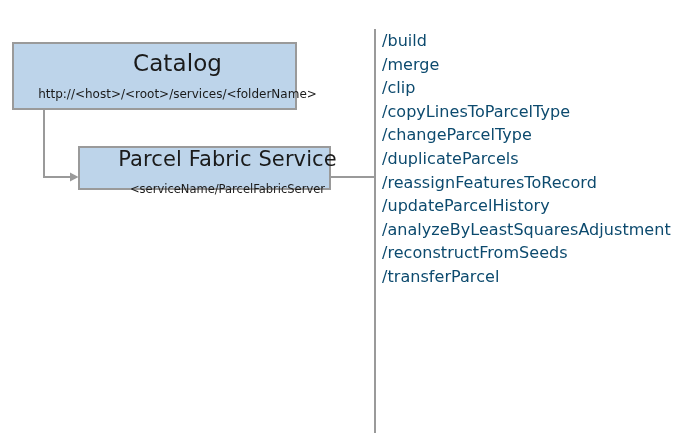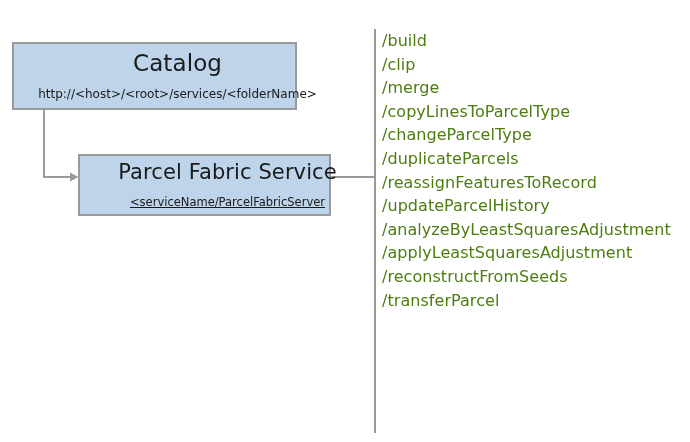--- a/index.html
+++ b/index.html
@@ -41,23 +41,24 @@
 
   #catalog-node {
     left: 12px;
     top: 42px;
     width: 285px;
     height: 68px;
   }
 
   #parcel-node {
     left: 78px;
-    top: 154px;
+    top: 146px;
     width: 253px;
-    height: 62px;
+    height: 44px;
+    justify-content: space-between;
   }
 
   .node-title {
     font-size: 23px;
     font-weight: 400;
     line-height: 1.05;
     letter-spacing: 0.1px;
     white-space: nowrap;
   }
   #parcel-node .node-title {
@@ -67,21 +68,20 @@
   .node-subtitle {
     font-size: 12px;
     font-weight: 400;
     line-height: 1.1;
     margin-top: 13px;
     white-space: nowrap;
     color: #1a1a1a;
   }
   #parcel-node .node-subtitle {
     font-size: 11.5px;
-    text-decoration: underline;
   }
 
   
   #connectors {
     position: absolute;
     left: 0;
     top: 0;
     width: 690px;
     height: 442px;
     pointer-events: none;
@@ -94,21 +94,21 @@
     top: 29px;
     height: 404px;
     box-sizing: border-box;
     border-left: 2px solid #9a9a9a;
     padding-left: 6px;
   }
 
   .operation-item {
     font-size: 16px;
     line-height: 23.6px;
-    color: #4d7c0f;
+    color: #0c4a6e;
     white-space: nowrap;
     letter-spacing: 0.05px;
   }
 </style>
 </head>
 <body>
 
 <div id="diagram">
 
   <svg id="connectors" viewBox="0 0 690 442" width="690" height="442" aria-hidden="true">
@@ -124,26 +124,25 @@
     <div class="node-subtitle">http://&lt;host&gt;/&lt;root&gt;/services/&lt;folderName&gt;</div>
   </div>
 
   <div class="node" id="parcel-node">
     <div class="node-title">Parcel Fabric Service</div>
     <div class="node-subtitle">&lt;serviceName/ParcelFabricServer</div>
   </div>
 
   <div id="operations-panel">
       <div class="operation-item">/build</div>
+      <div class="operation-item">/merge</div>
       <div class="operation-item">/clip</div>
-      <div class="operation-item">/merge</div>
       <div class="operation-item">/copyLinesToParcelType</div>
       <div class="operation-item">/changeParcelType</div>
       <div class="operation-item">/duplicateParcels</div>
       <div class="operation-item">/reassignFeaturesToRecord</div>
       <div class="operation-item">/updateParcelHistory</div>
       <div class="operation-item">/analyzeByLeastSquaresAdjustment</div>
-      <div class="operation-item">/applyLeastSquaresAdjustment</div>
       <div class="operation-item">/reconstructFromSeeds</div>
       <div class="operation-item">/transferParcel</div>
     </div>
 
 </div>
 
 </body></html>

